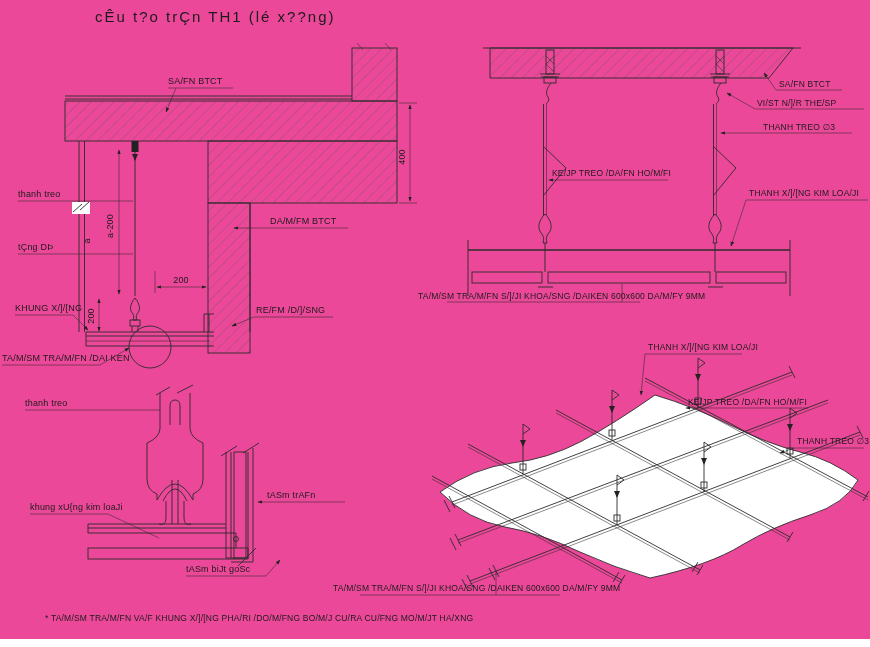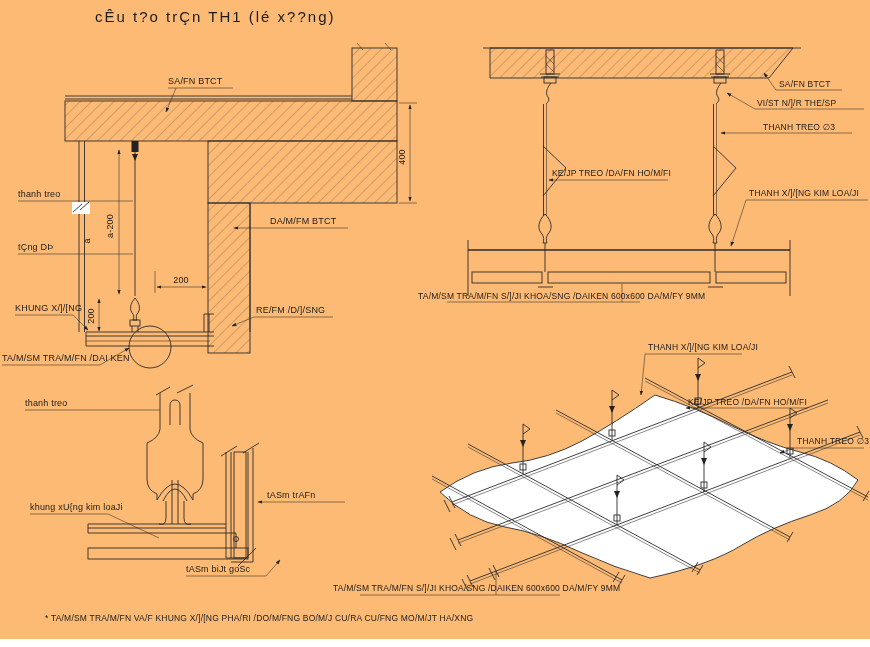--- a/index.html
+++ b/index.html
@@ -1,16 +1,16 @@
 <!DOCTYPE html>
 <html><head>
 <meta charset="utf-8">
 <style>
   html,body{margin:0;padding:0;background:#ffffff;}
-  .page{position:relative;width:870px;height:639px;background:#fdba74;overflow:hidden;}
+  .page{position:relative;width:870px;height:639px;background:#ec4899;overflow:hidden;}
   svg{display:block;}
   .ln{stroke:#2b2b2b;stroke-width:0.9;fill:none;}
   .thin{stroke:#2b2b2b;stroke-width:0.55;fill:none;}
   .thk{stroke:#2b2b2b;stroke-width:1.3;fill:none;}
   .t9{font-family:"Liberation Sans",sans-serif;font-size:9px;fill:#1b1b1b;letter-spacing:0.2px;}
   .t85{font-family:"Liberation Sans",sans-serif;font-size:8.5px;fill:#1b1b1b;letter-spacing:0.2px;}
   .ttl{font-family:"Liberation Sans",sans-serif;font-size:15px;fill:#1b1b1b;letter-spacing:2px;}
 </style>
 </head>
 <body>

